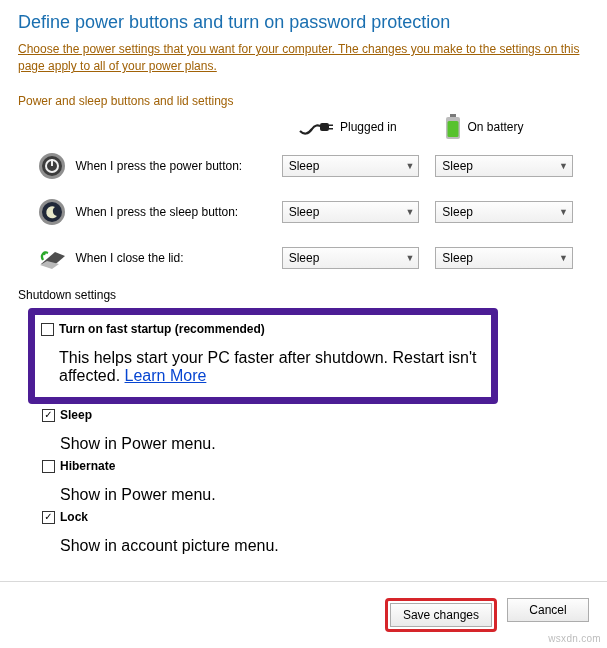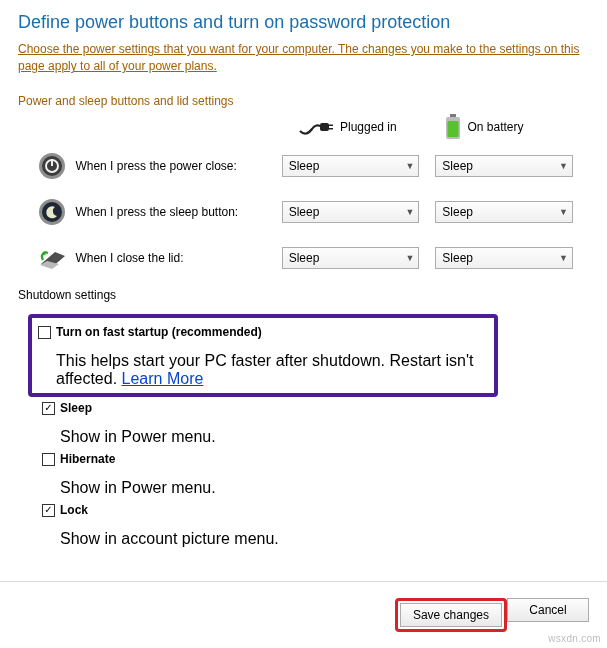--- a/index.html
+++ b/index.html
@@ -74,26 +74,26 @@
       margin-right: 16px;
       cursor: pointer;
     }
     .dropdown .chev {
       font-size: 9px;
       color: #555;
     }
     .shutdown-label {
       font-size: 12px;
       margin-top: 10px;
-      margin-bottom: 12px;
+      margin-bottom: 6px;
     }
     .highlight-box {
-      border: 4px solid #4c1d95;
+      border: 7px solid #4c1d95;
       border-radius: 4px;
-      padding: 4px 6px 5px 6px;
+      padding: 4px 6px 12px 6px;
       margin: 0 0 4px 10px;
       width: 470px;
     }
     .chk-line {
       display: flex;
       align-items: flex-start;
       gap: 5px;
       margin: 3px 0 0 14px;
     }
     .chk-line.first { margin-left: 0; }
@@ -117,20 +117,21 @@
     .chk-group .chk-desc { margin-left: 42px; margin-bottom: 6px; }
     .footer {
       position: absolute;
       bottom: 0;
       left: 0;
       right: 0;
       border-top: 1px solid #d9d9d9;
       padding: 16px 18px;
       display: flex;
       justify-content: flex-end;
+      gap: 10px;
       background: #fff;
       text-align: right;
     }
     .btn {
       min-width: 82px;
       height: 24px;
       border: 1px solid #acacac;
       background: linear-gradient(#fdfdfd, #eaeaea);
       font-size: 12px;
       padding: 0 12px;
@@ -185,21 +186,21 @@
 <div class="rows">
   <div class="row">
     <div class="row-icon">
       <svg width="28" height="28" viewBox="0 0 28 28">
         <circle cx="14" cy="14" r="13" fill="#8f8f8f"></circle>
         <circle cx="14" cy="14" r="10" fill="#3c3c3c"></circle>
         <circle cx="14" cy="14" r="6" fill="none" stroke="#eee" stroke-width="2"></circle>
         <line x1="14" y1="7" x2="14" y2="14" stroke="#eee" stroke-width="2"></line>
       </svg>
     </div>
-    <div class="row-label">When I press the power close:</div>
+    <div class="row-label">When I press the power button:</div>
     <div class="dropdown">
       <span>Sleep</span>
       <span class="chev">▼</span>
     </div>
     <div class="dropdown">
       <span>Sleep</span>
       <span class="chev">▼</span>
     </div>
   </div>
 

